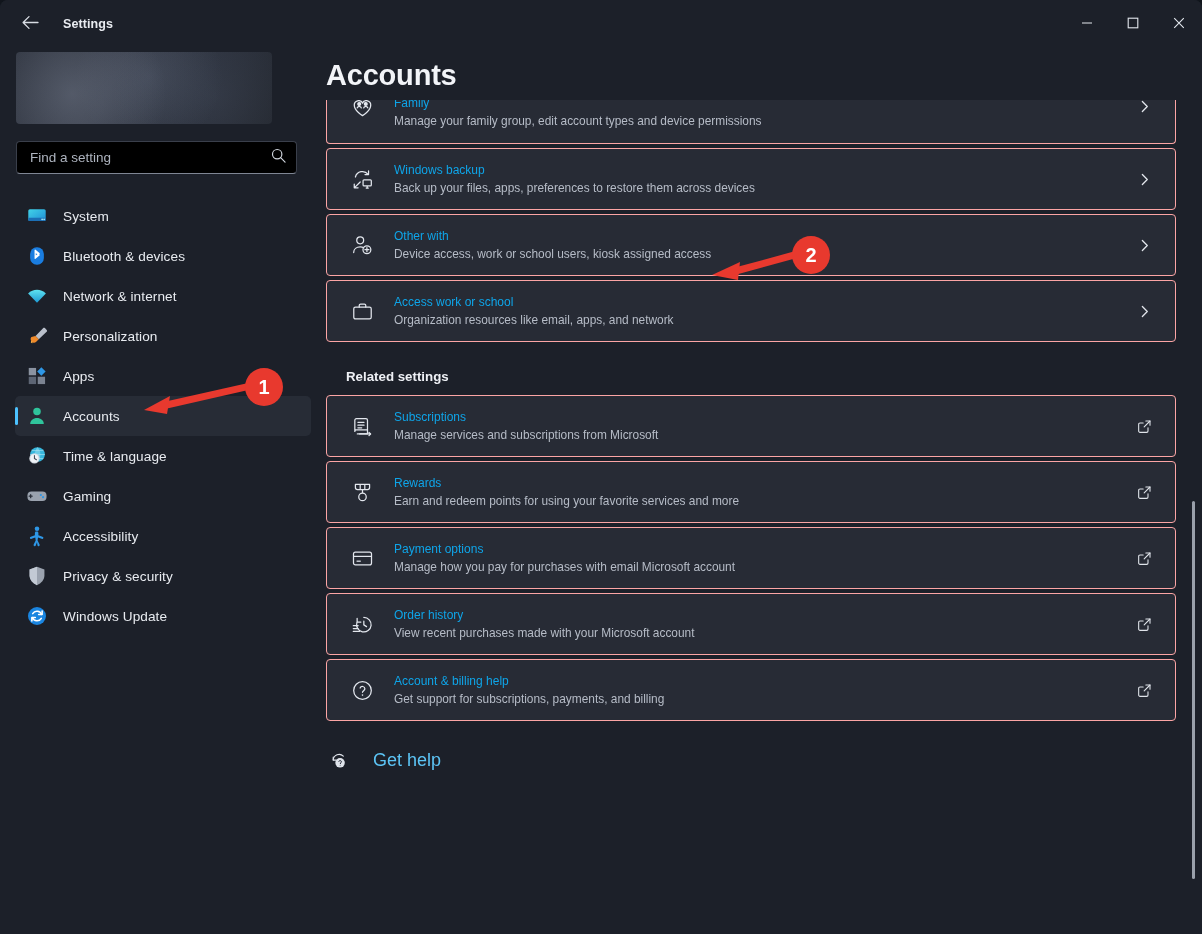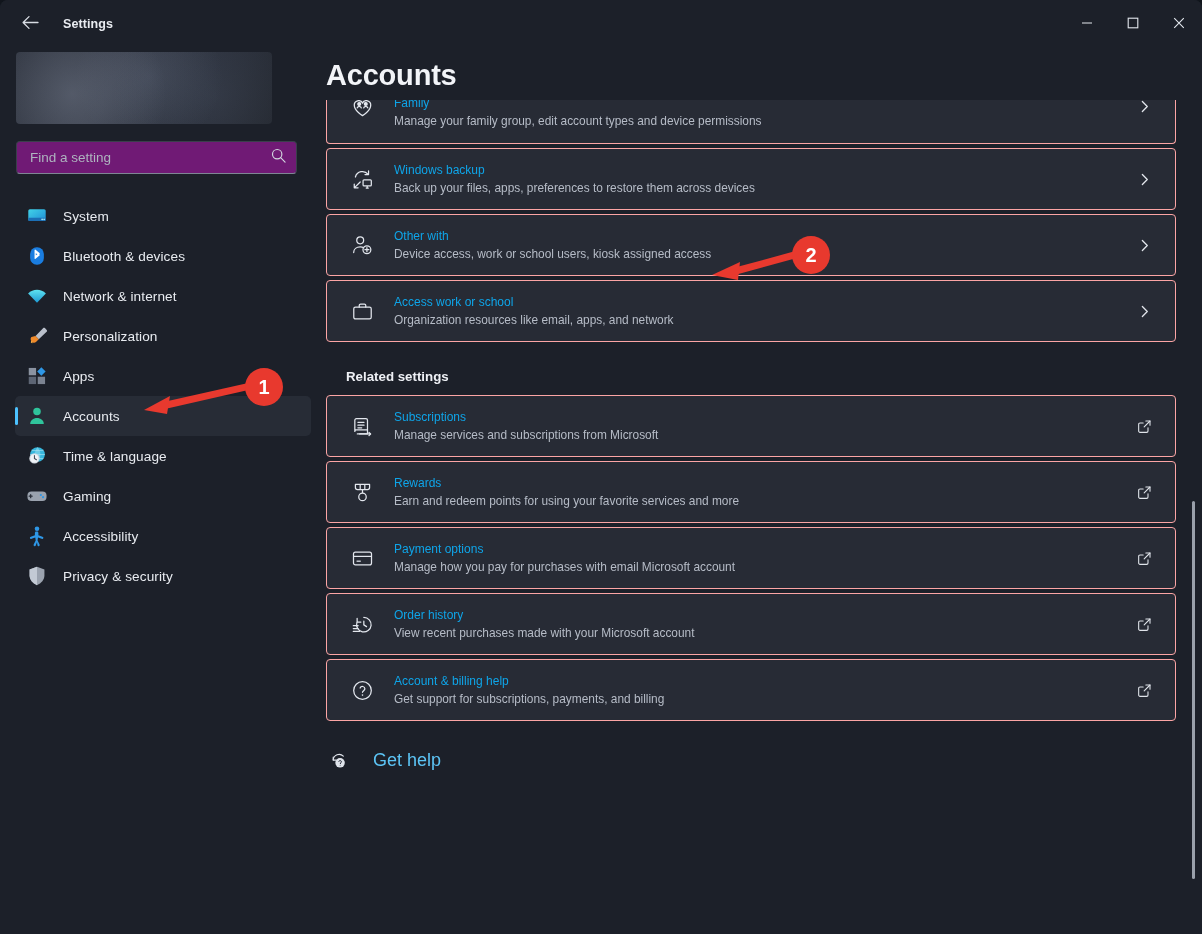--- a/index.html
+++ b/index.html
@@ -80,21 +80,21 @@
     filter: blur(0.4px);
   }
 
   .searchwrap {
     position: absolute;
     left: 16px; top: 93px;
     width: 281px; height: 33px;
   }
   .searchbox {
     width: 100%; height: 100%;
-    background: #701a75;
+    background: #000000;
     border: 1px solid #3a3f4b;
     border-bottom: 1px solid #7f8694;
     border-radius: 4px;
     display: flex;
     align-items: center;
     padding: 0 10px 0 13px;
     cursor: text;
   }
   .searchbox input {
     flex: 1;
@@ -450,20 +450,30 @@
       <div class="navitem">
         <span class="nav-ico">
           <svg width="22" height="22" viewBox="0 0 24 24">
             <path d="M12 1.9 3.9 4.9v6.4c0 4.8 3.3 8.8 8.1 10.7 4.8-1.9 8.1-5.9 8.1-10.7V4.9Z" fill="#9ba3af"></path>
             <path d="M12 1.9 3.9 4.9v6.4c0 4.8 3.3 8.8 8.1 10.7Z" fill="#c3cad4"></path>
           </svg>
         </span>
         <span class="nav-label">Privacy &amp; security</span>
       </div>
 
+      <div class="navitem">
+        <span class="nav-ico">
+          <svg width="22" height="22" viewBox="0 0 24 24">
+            <circle cx="12" cy="12" r="9.8" fill="#1a85e0"></circle>
+            <path d="M17 10.2A5.4 5.4 0 0 0 7.3 9.4M7 13.8a5.4 5.4 0 0 0 9.7.8" stroke="#fff" stroke-width="1.7" fill="none" stroke-linecap="round"></path>
+            <path d="M17.6 6.6v3.8h-3.8M6.4 17.4v-3.8h3.8" stroke="#fff" stroke-width="1.7" fill="none" stroke-linecap="round" stroke-linejoin="round"></path>
+          </svg>
+        </span>
+        <span class="nav-label">Windows Update</span>
+      </div>
 
     </div>
   </div>
 
   <div class="main">
     <div class="page-title">Accounts</div>
 
     <div class="scrollarea">
 
       <div class="card clipped">

